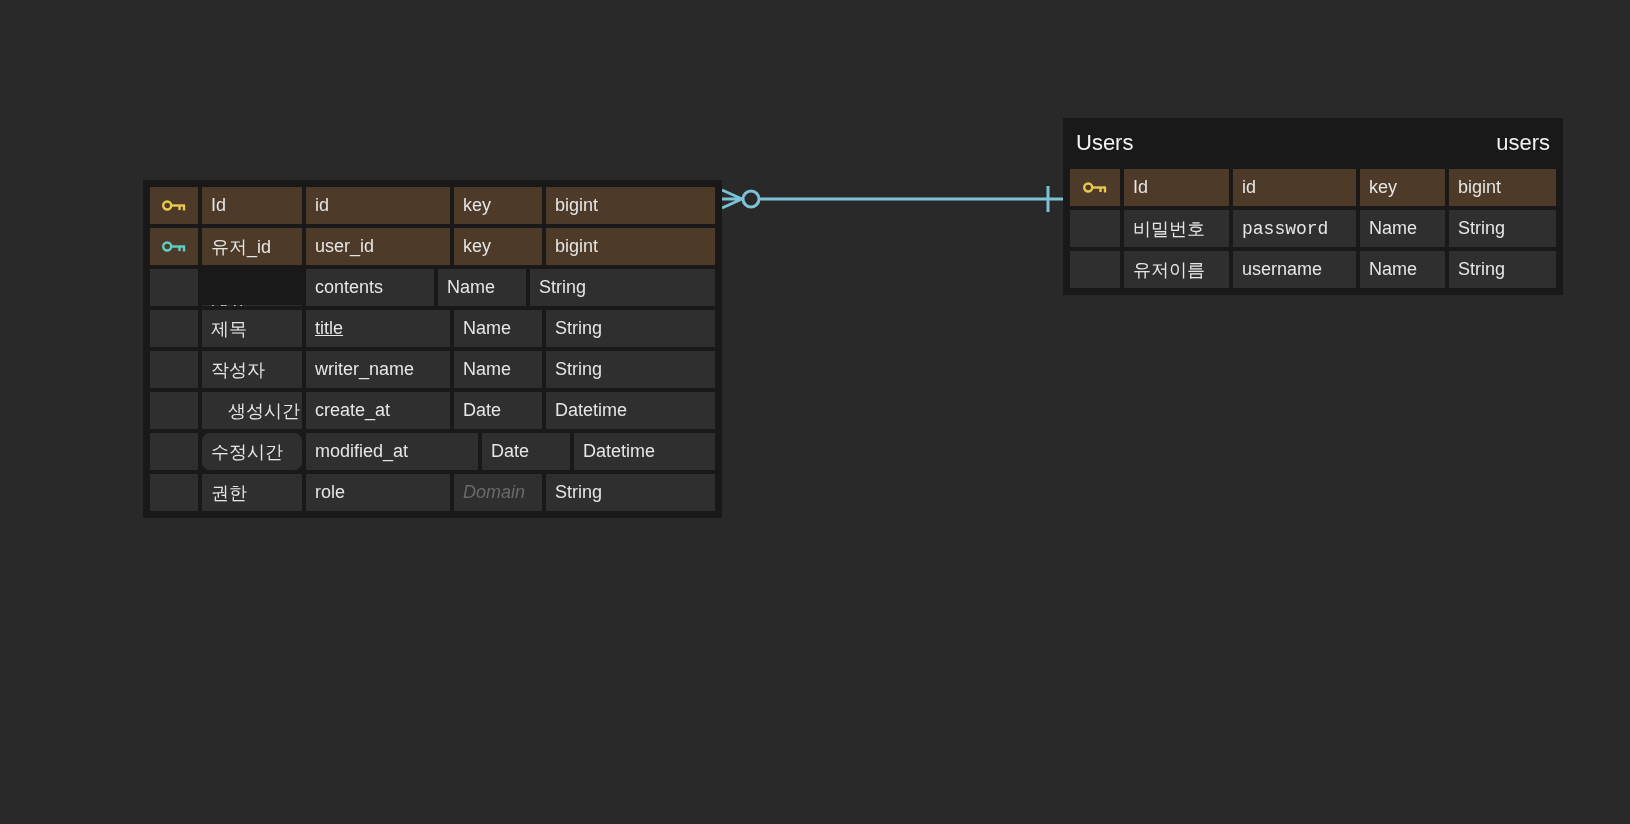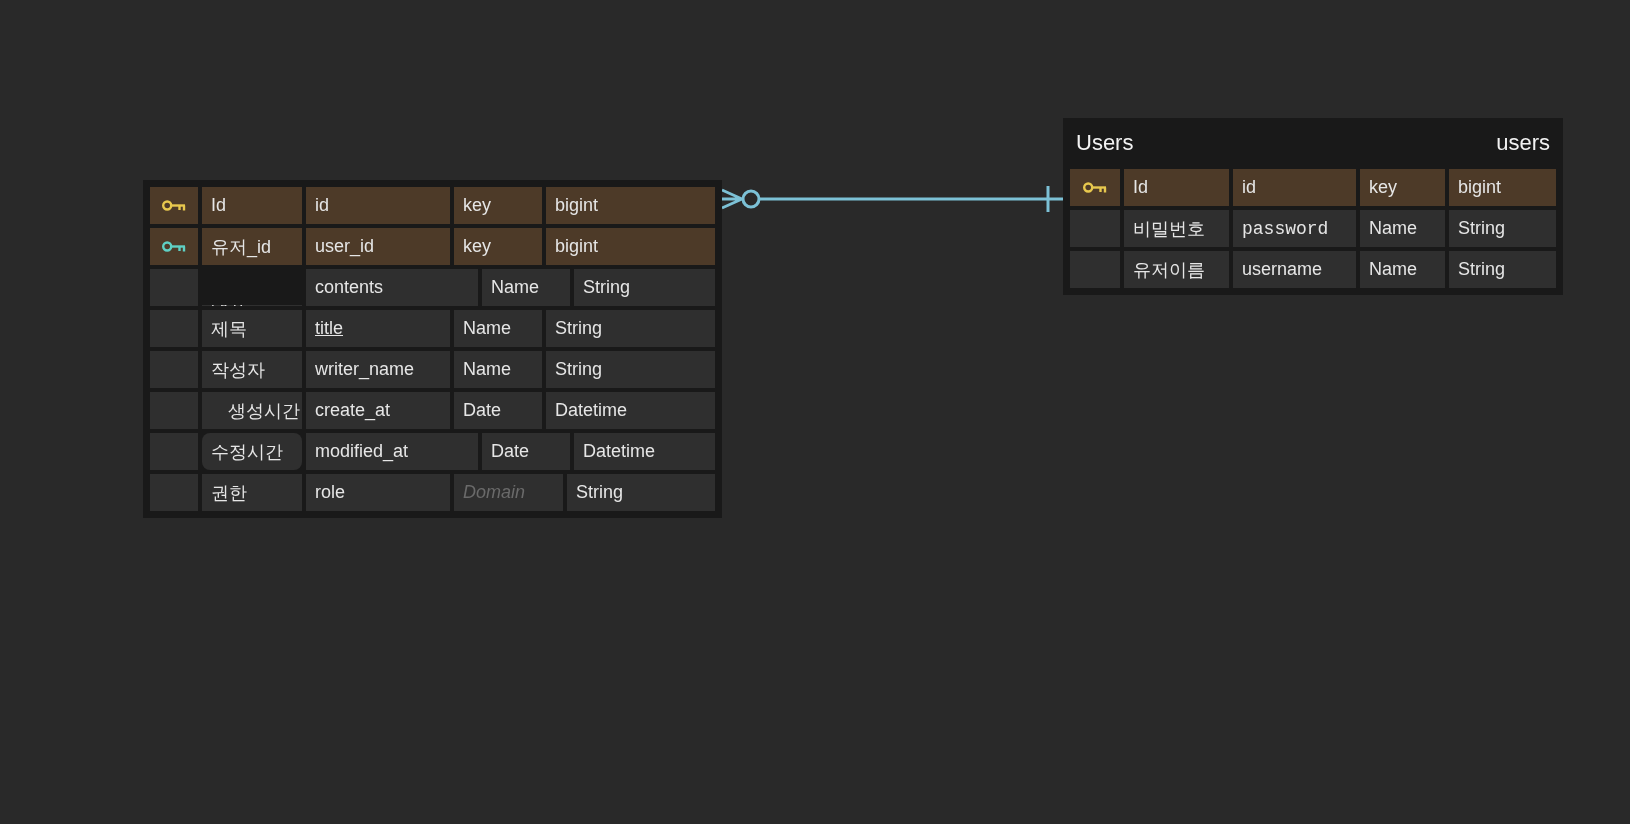--- a/index.html
+++ b/index.html
@@ -108,21 +108,21 @@
           </span>
     <span class="cell name" style="width: 100px;">유저_id</span>
     <span class="cell logical" style="width: 144px;">user_id</span>
     <span class="cell domain" style="width: 88px;">key</span>
     <span class="cell type">bigint</span>
   </div>
 
   <div class="row">
     <span class="cell icon-cell" style="width: 48px;"></span>
     <span class="cell name" style="width: 100px; margin-top: 36px;">내용</span>
-    <span class="cell logical" style="width: 172px;">contents</span>
+    <span class="cell logical" style="width: 128px;">contents</span>
     <span class="cell domain" style="width: 88px;">Name</span>
     <span class="cell type">String</span>
   </div>
 
   <div class="row">
     <span class="cell icon-cell" style="width: 48px;"></span>
     <span class="cell name" style="width: 100px;">제목</span>
     <span class="cell logical" style="width: 144px; text-decoration: underline;">title</span>
     <span class="cell domain" style="width: 88px;">Name</span>
     <span class="cell type">String</span>
@@ -149,21 +149,21 @@
     <span class="cell name" style="width: 100px; border-radius: 8px;">수정시간</span>
     <span class="cell logical" style="width: 172px;">modified_at</span>
     <span class="cell domain" style="width: 88px;">Date</span>
     <span class="cell type">Datetime</span>
   </div>
 
   <div class="row">
     <span class="cell icon-cell" style="width: 48px;"></span>
     <span class="cell name" style="width: 100px;">권한</span>
     <span class="cell logical" style="width: 144px;">role</span>
-    <span class="cell domain ph" style="width: 109px;">Domain</span>
+    <span class="cell domain ph" style="width: 88px;">Domain</span>
     <span class="cell type">String</span>
   </div>
 </div>
   </div>
 
   <div class="table-panel" style="left: 1063px; top: 118px; width: 500px; text-align: center;">
     <div class="table-header">
       <span class="tname">Users</span>
       <span class="tlogical">users</span>
     </div>

